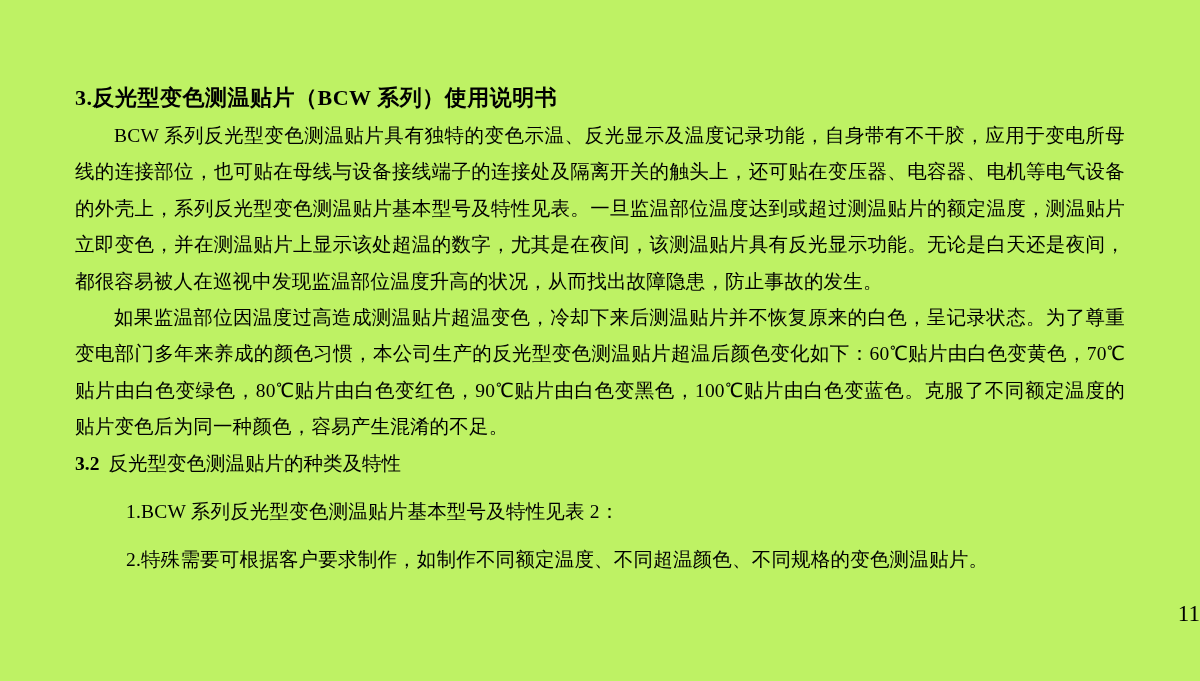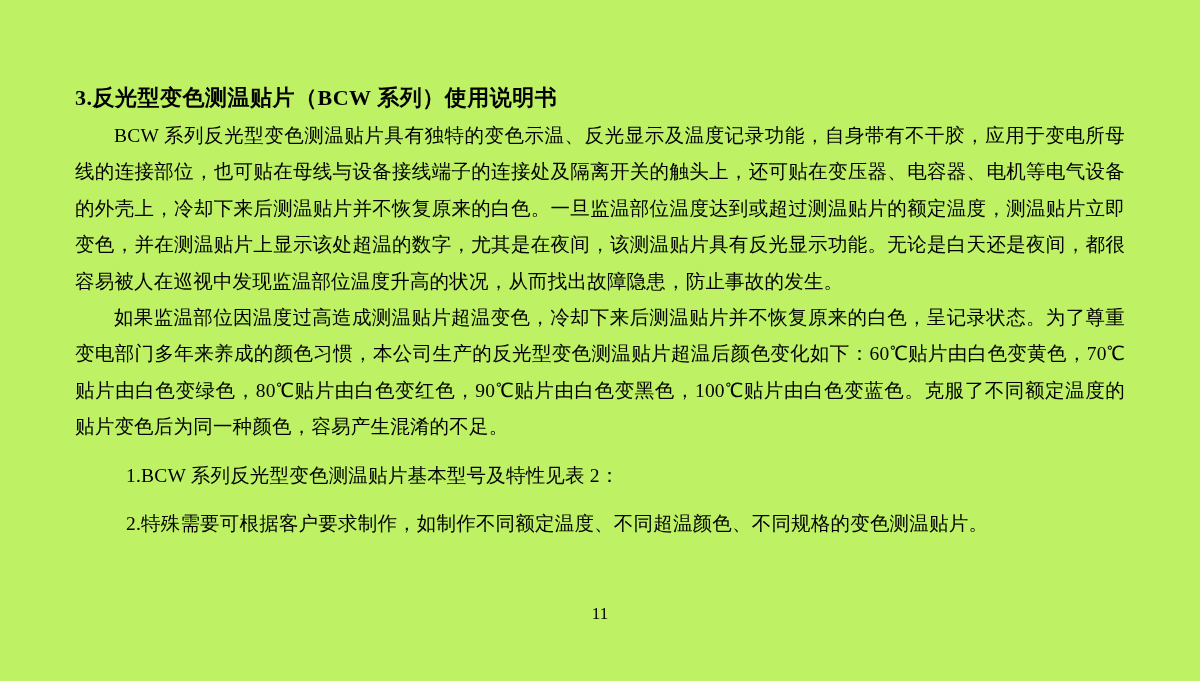--- a/index.html
+++ b/index.html
@@ -53,39 +53,42 @@
     font-size: 19.5px;
     line-height: 36.4px;
     text-indent: 2em;
     letter-spacing: 0.2px;
   }
   .page-number {
     position: absolute;
     left: 0;
     right: 0;
     top: 602px;
-    text-align: center;
-    font-size: 17px;
+    text-align: right;
+    font-size: 23px;
     line-height: 24px;
     color: #000000;
   }
 </style>
 </head>
 <body>
 
 <div class="page">
   <div class="content">
 
     <h1 class="doc-title">3.反光型变色测温贴片（BCW 系列）使用说明书</h1>
 
 
-    <p class="body-paragraph">BCW 系列反光型变色测温贴片具有独特的变色示温、反光显示及温度记录功能，自身带有不干胶，应用于变电所母线的连接部位，也可贴在母线与设备接线端子的连接处及隔离开关的触头上，还可贴在变压器、电容器、电机等电气设备的外壳上，冷却下来后测温贴片并不恢复原来的白色。一旦监温部位温度达到或超过测温贴片的额定温度，测温贴片立即变色，并在测温贴片上显示该处超温的数字，尤其是在夜间，该测温贴片具有反光显示功能。无论是白天还是夜间，都很容易被人在巡视中发现监温部位温度升高的状况，从而找出故障隐患，防止事故的发生。</p>
+    <p class="body-paragraph">BCW 系列反光型变色测温贴片具有独特的变色示温、反光显示及温度记录功能，自身带有不干胶，应用于变电所母线的连接部位，也可贴在母线与设备接线端子的连接处及隔离开关的触头上，还可贴在变压器、电容器、电机等电气设备的外壳上，系列反光型变色测温贴片基本型号及特性见表。一旦监温部位温度达到或超过测温贴片的额定温度，测温贴片立即变色，并在测温贴片上显示该处超温的数字，尤其是在夜间，该测温贴片具有反光显示功能。无论是白天还是夜间，都很容易被人在巡视中发现监温部位温度升高的状况，从而找出故障隐患，防止事故的发生。</p>
 
     <p class="body-paragraph">如果监温部位因温度过高造成测温贴片超温变色，冷却下来后测温贴片并不恢复原来的白色，呈记录状态。为了尊重变电部门多年来养成的颜色习惯，本公司生产的反光型变色测温贴片超温后颜色变化如下：60℃贴片由白色变黄色，70℃贴片由白色变绿色，80℃贴片由白色变红色，90℃贴片由白色变黑色，100℃贴片由白色变蓝色。克服了不同额定温度的贴片变色后为同一种颜色，容易产生混淆的不足。</p>
 
+    <h2 class="section-heading">
+      <span class="hnum">3.2</span><span>反光型变色测温贴片的种类及特性</span>
+    </h2>
 
     <p class="list-item">1.BCW 系列反光型变色测温贴片基本型号及特性见表 2：</p>
 
     <p class="list-item">2.特殊需要可根据客户要求制作，如制作不同额定温度、不同超温颜色、不同规格的变色测温贴片。</p>
 
   </div>
 
   <div class="page-number">11</div>
 </div>
 

